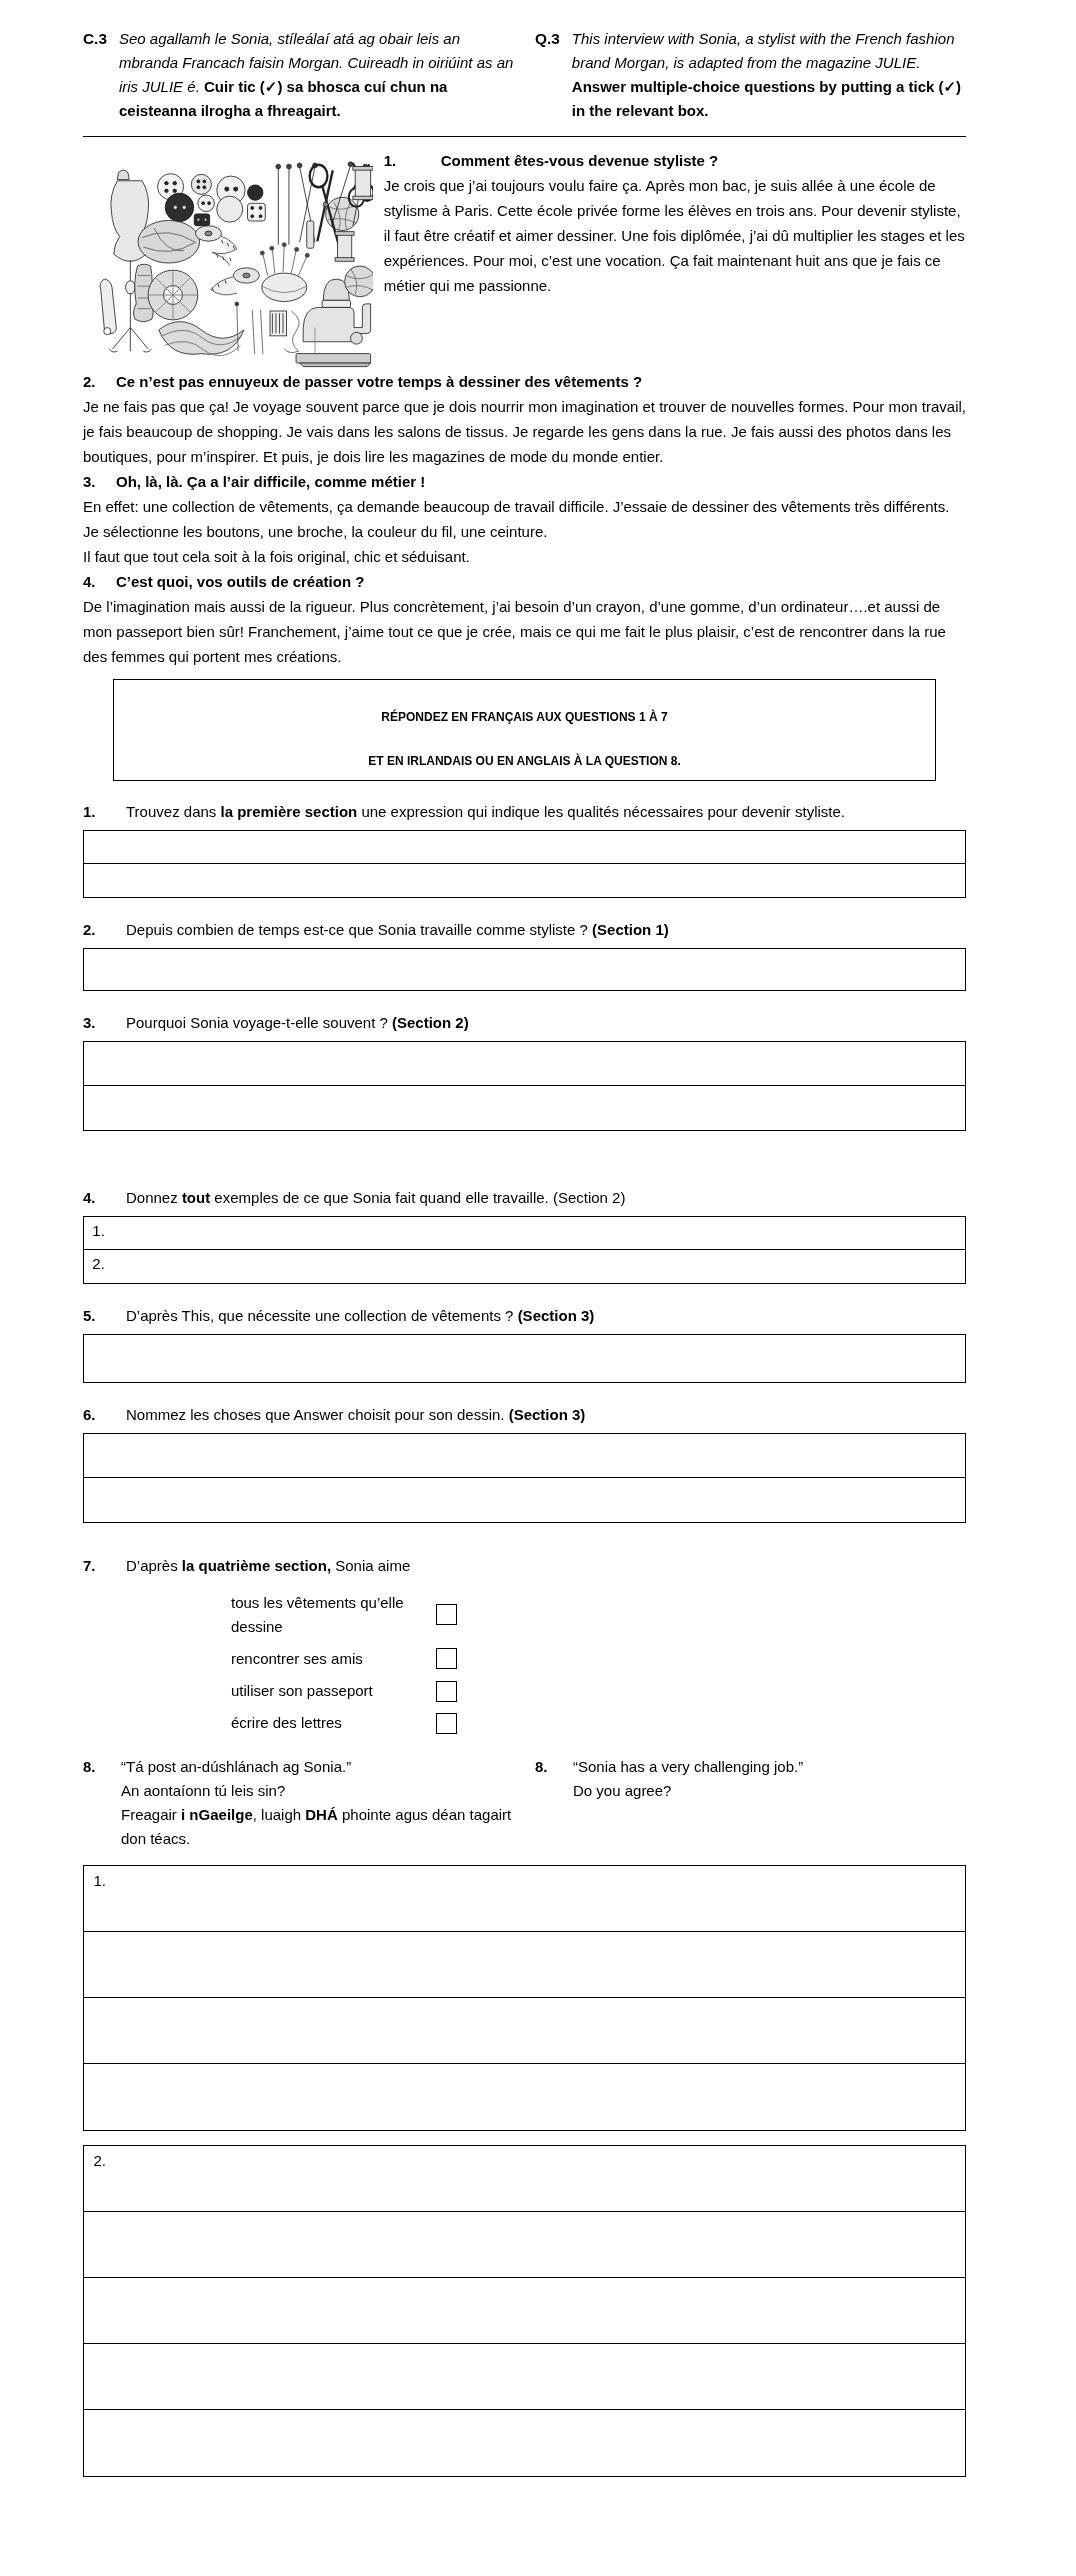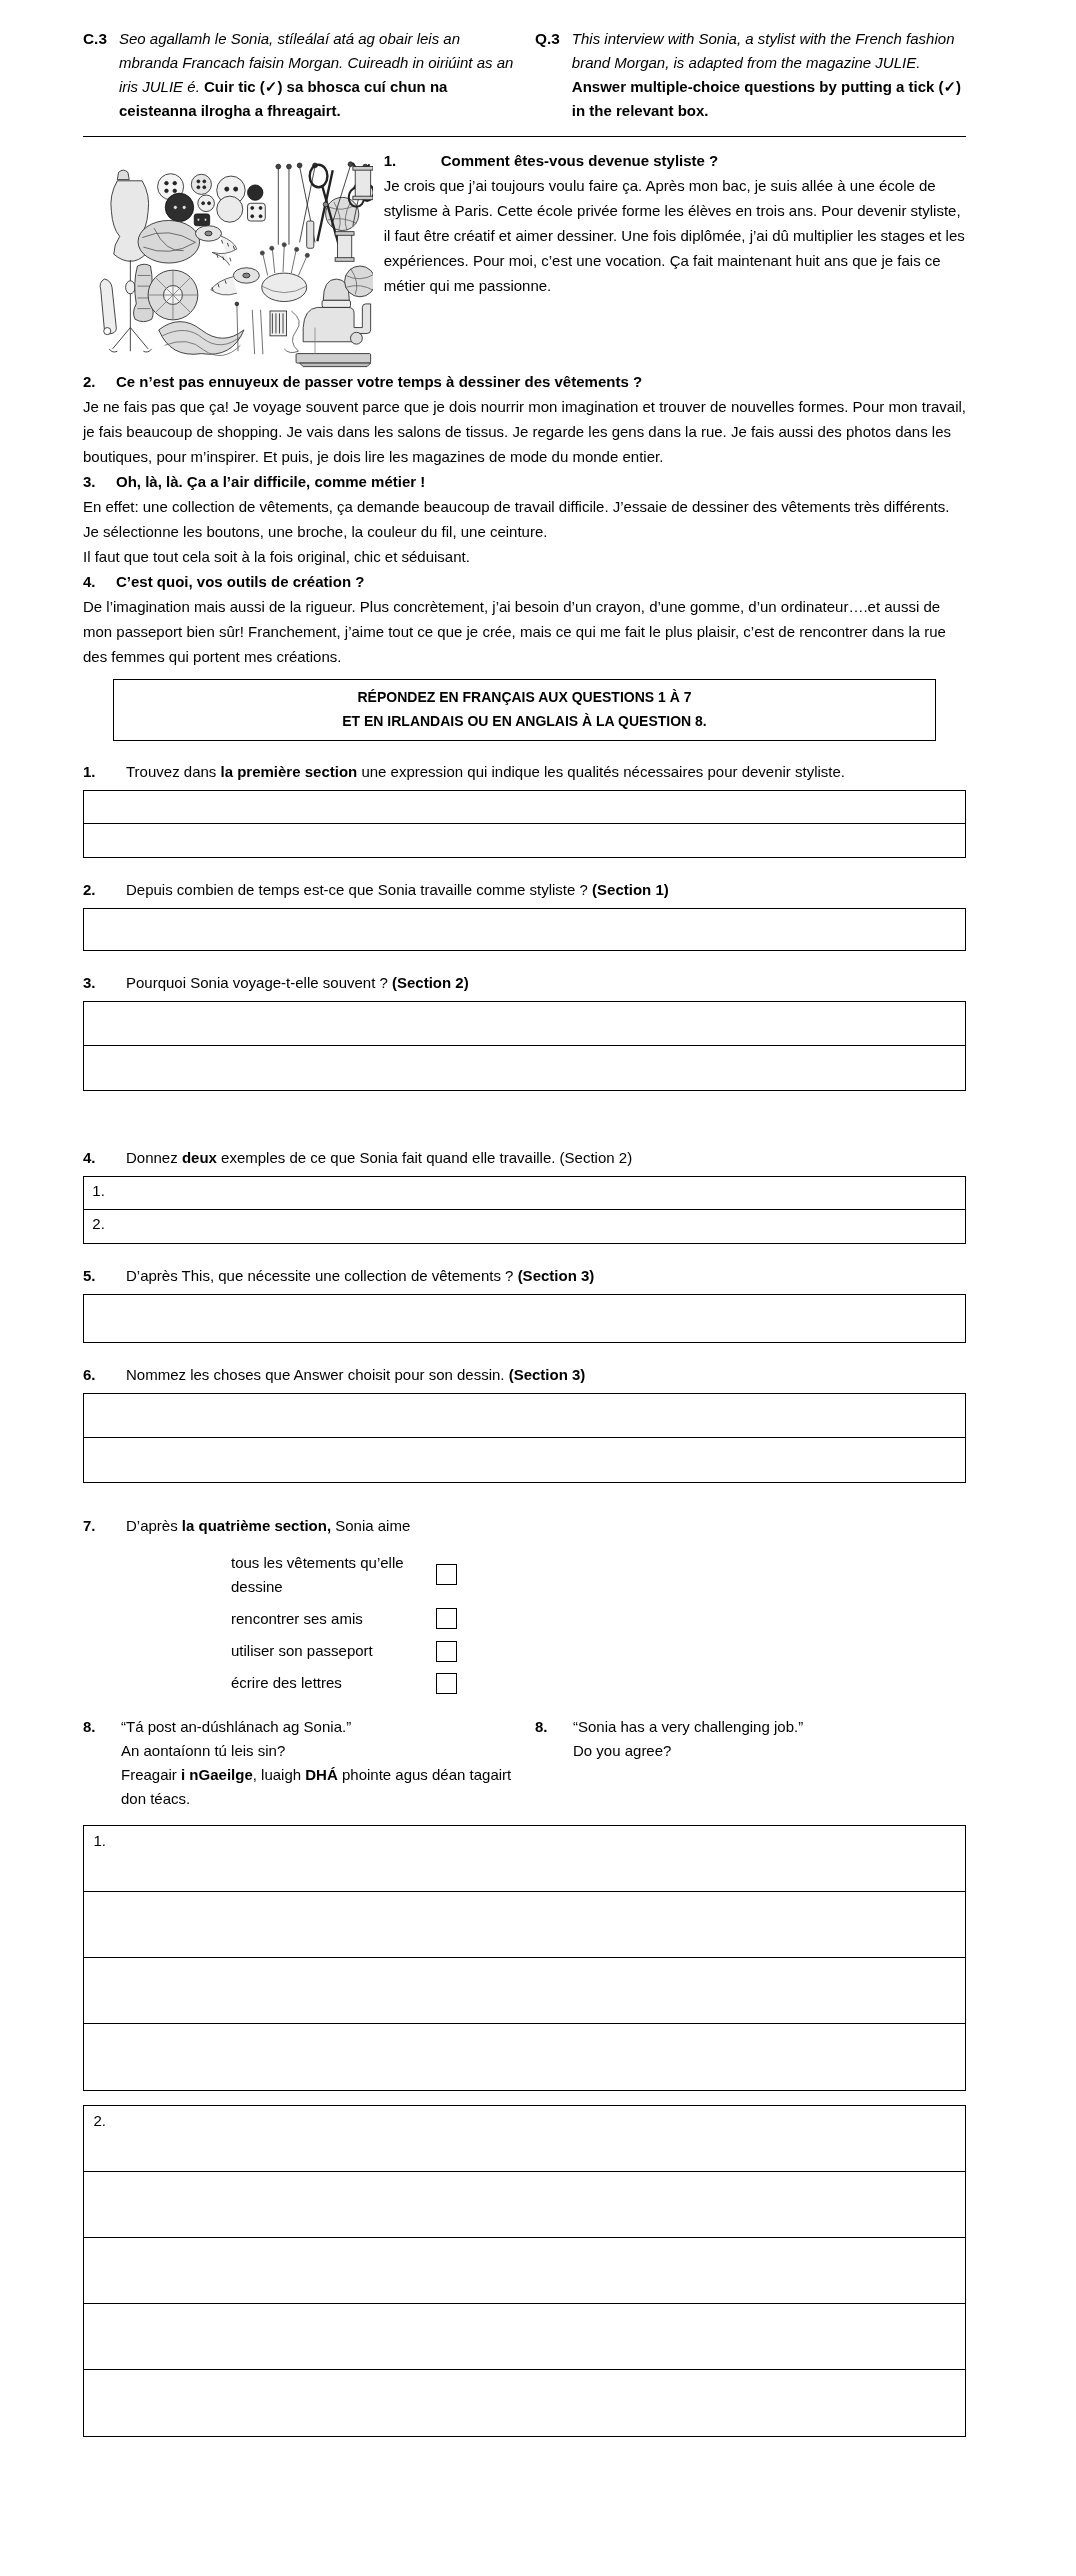--- a/index.html
+++ b/index.html
@@ -84,22 +84,23 @@
 
   
   .banner {
     border: 1.8px solid #000;
     margin: 9.5px 30px 18px 30px;
     padding: 5.3px 6px 7px 6px;
     text-align: center;
   }
   .banner div {
     font-weight: bold;
-    font-size: 14px;
+    font-size: 12px;
     line-height: 24px;
+    margin-top: 20px;
   }
 
   
   .q {
     display: flex;
     flex-direction: row;
     font-size: 15px;
     line-height: 25px;
     margin-top: 2.4px;
   }
@@ -461,21 +462,21 @@
   </div>
   <div class="answerbox">
     <div class="row r75"></div>
     <div class="row r75"></div>
   </div>
 
   <div class="gap-lg"></div>
 
   <div class="q">
     <span class="num">4.</span>
-    <span class="txt"><span>Donnez </span><span class="bd">deux</span><span> exemples de ce que Sonia fait quand elle travaille. (Section 2)</span></span>
+    <span class="txt"><span>Donnez </span><span class="bd">tout</span><span> exemples de ce que Sonia fait quand elle travaille. (Section 2)</span></span>
   </div>
   <div class="answerbox">
     <div class="row r55">1.</div>
     <div class="row r55">2.</div>
   </div>
 
   <div class="gap-sm"></div>
 
   <div class="q">
     <span class="num">5.</span>

